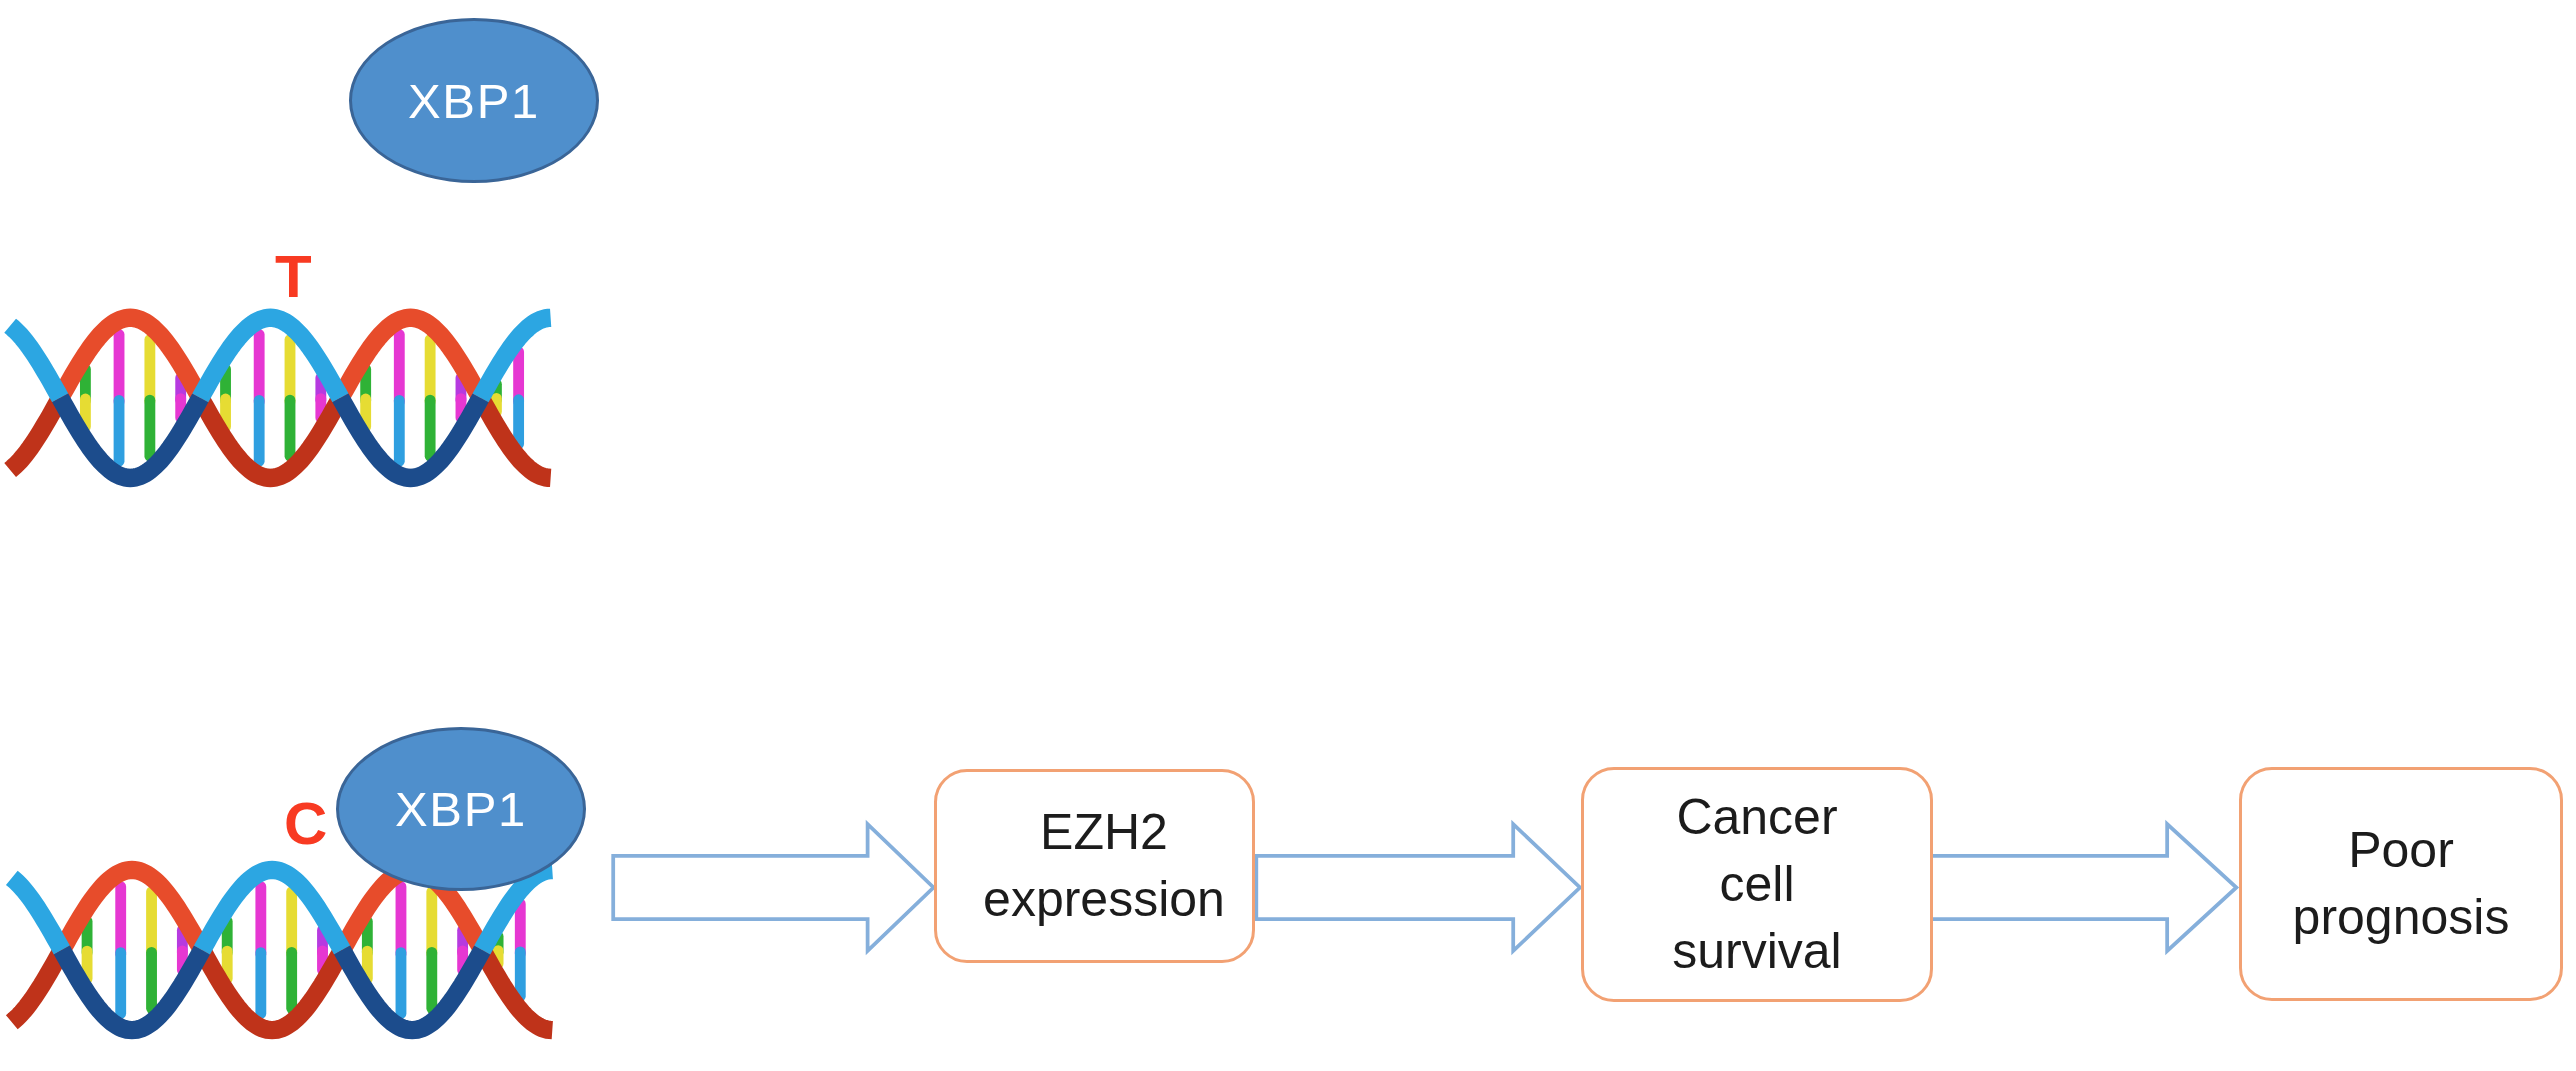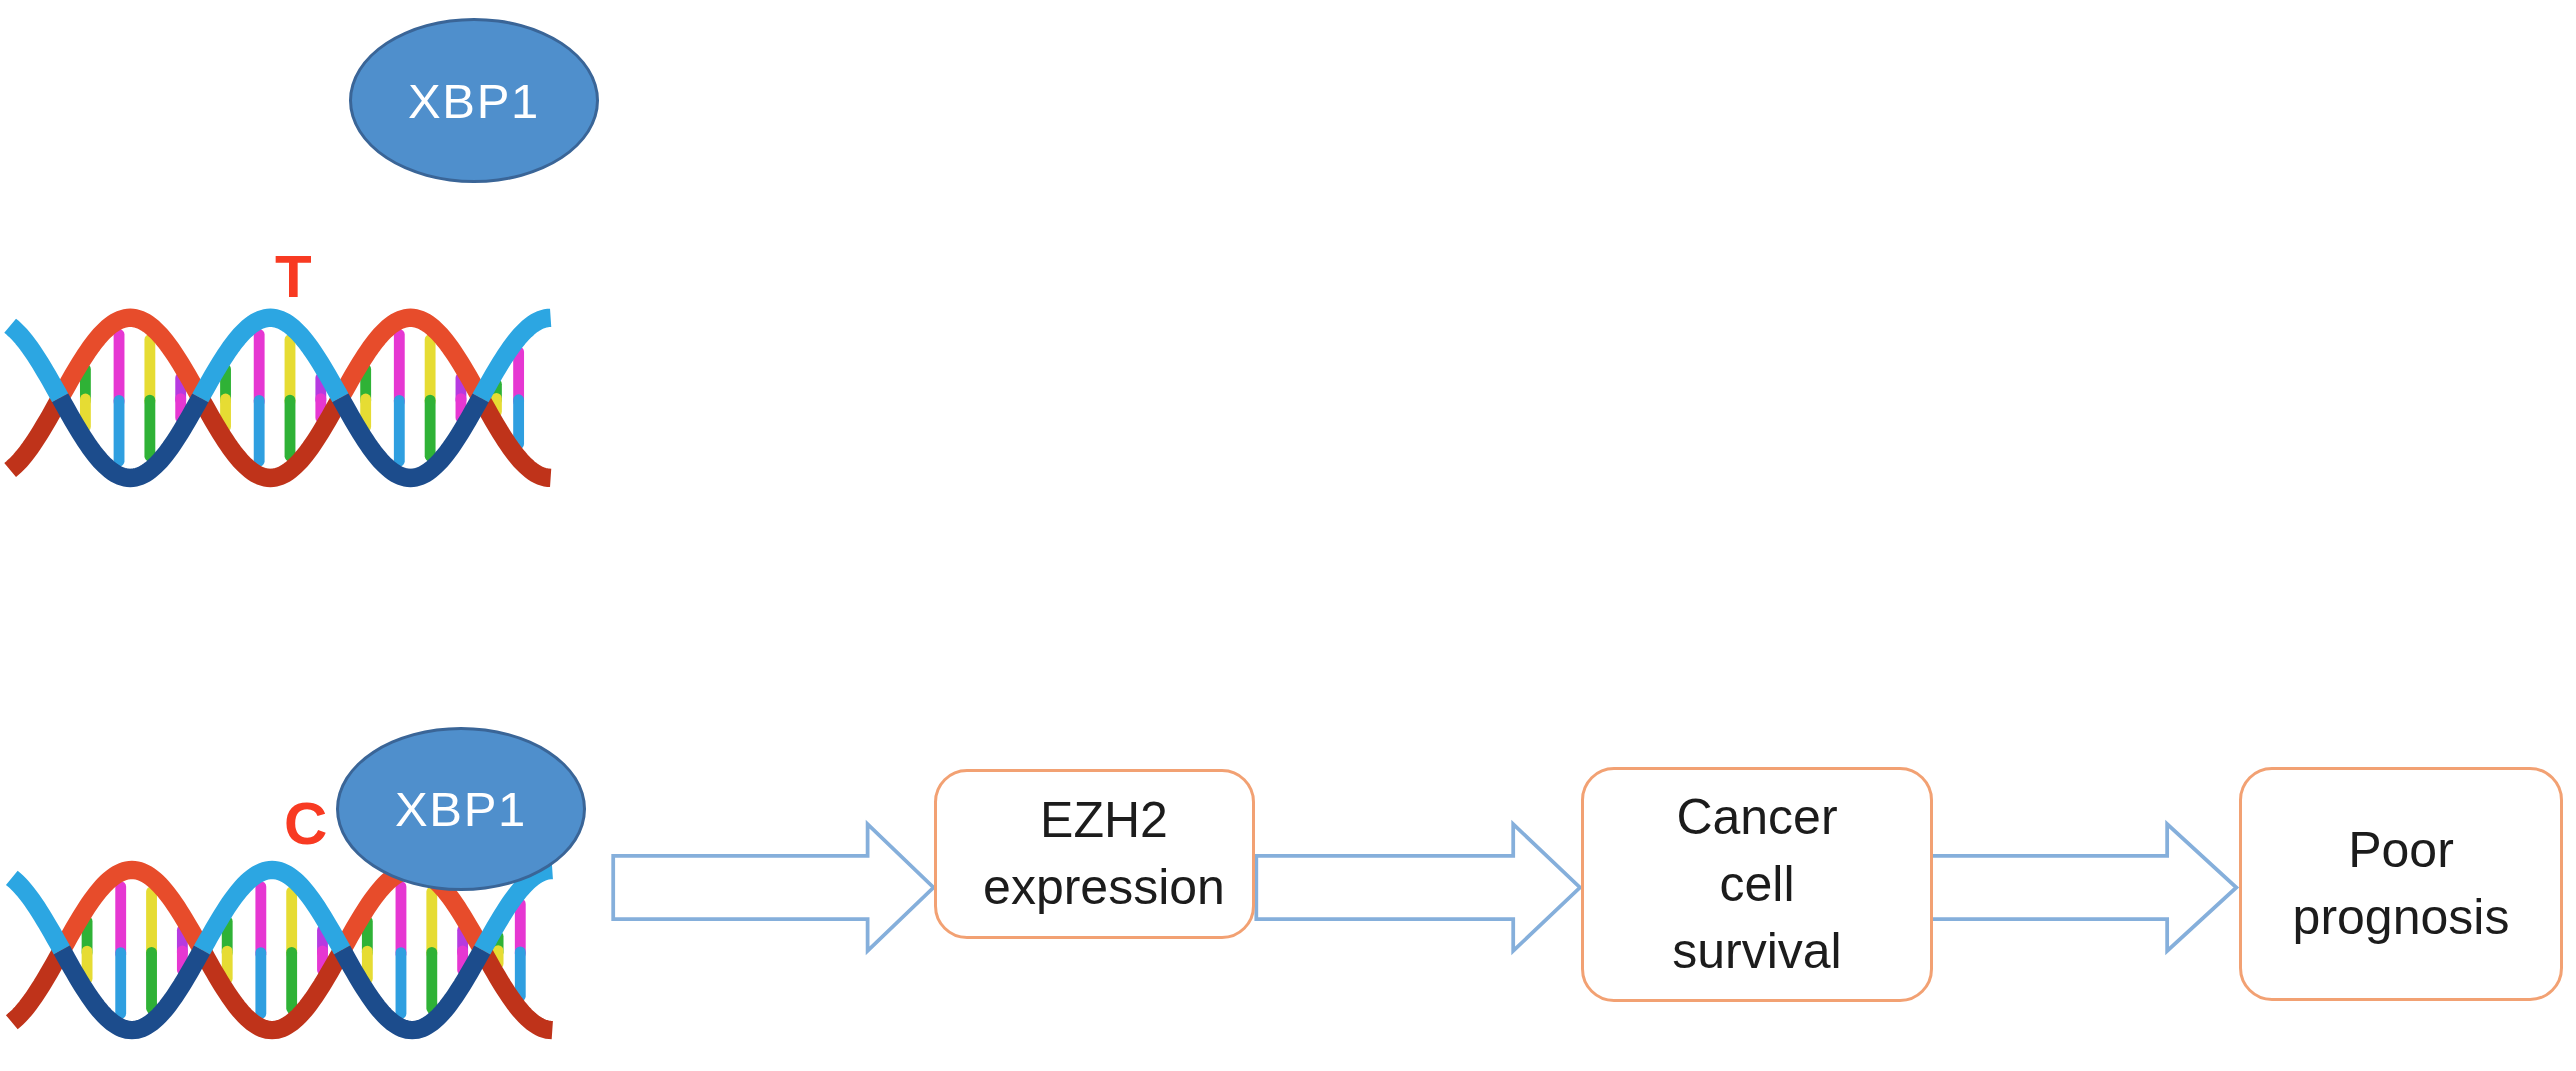--- a/index.html
+++ b/index.html
@@ -59,21 +59,21 @@
     align-items: center;
     justify-content: center;
     text-align: center;
     white-space: pre-line;
     color: var(--box-text, #1c1c1c);
     font-size: 50px;
     line-height: 67px;
     z-index: 4;
     box-sizing: border-box;
   }
-  .flow-box.b1 { left: 934px; top: 769px; width: 321px; height: 170px; padding-left: 19px; }
+  .flow-box.b1 { left: 934px; top: 769px; width: 321px; height: 194px; padding-left: 19px; }
   .flow-box.b2 { left: 1581px; top: 767px; width: 352px; height: 235px; }
   .flow-box.b3 { left: 2239px; top: 767px; width: 324px; height: 234px; align-items: center; }
 
   .block-arrow {
     fill: #ffffff;
     stroke: var(--arrow-outline, #85afdb);
     stroke-width: 4.5;
     stroke-linejoin: miter;
   }
 </style>

